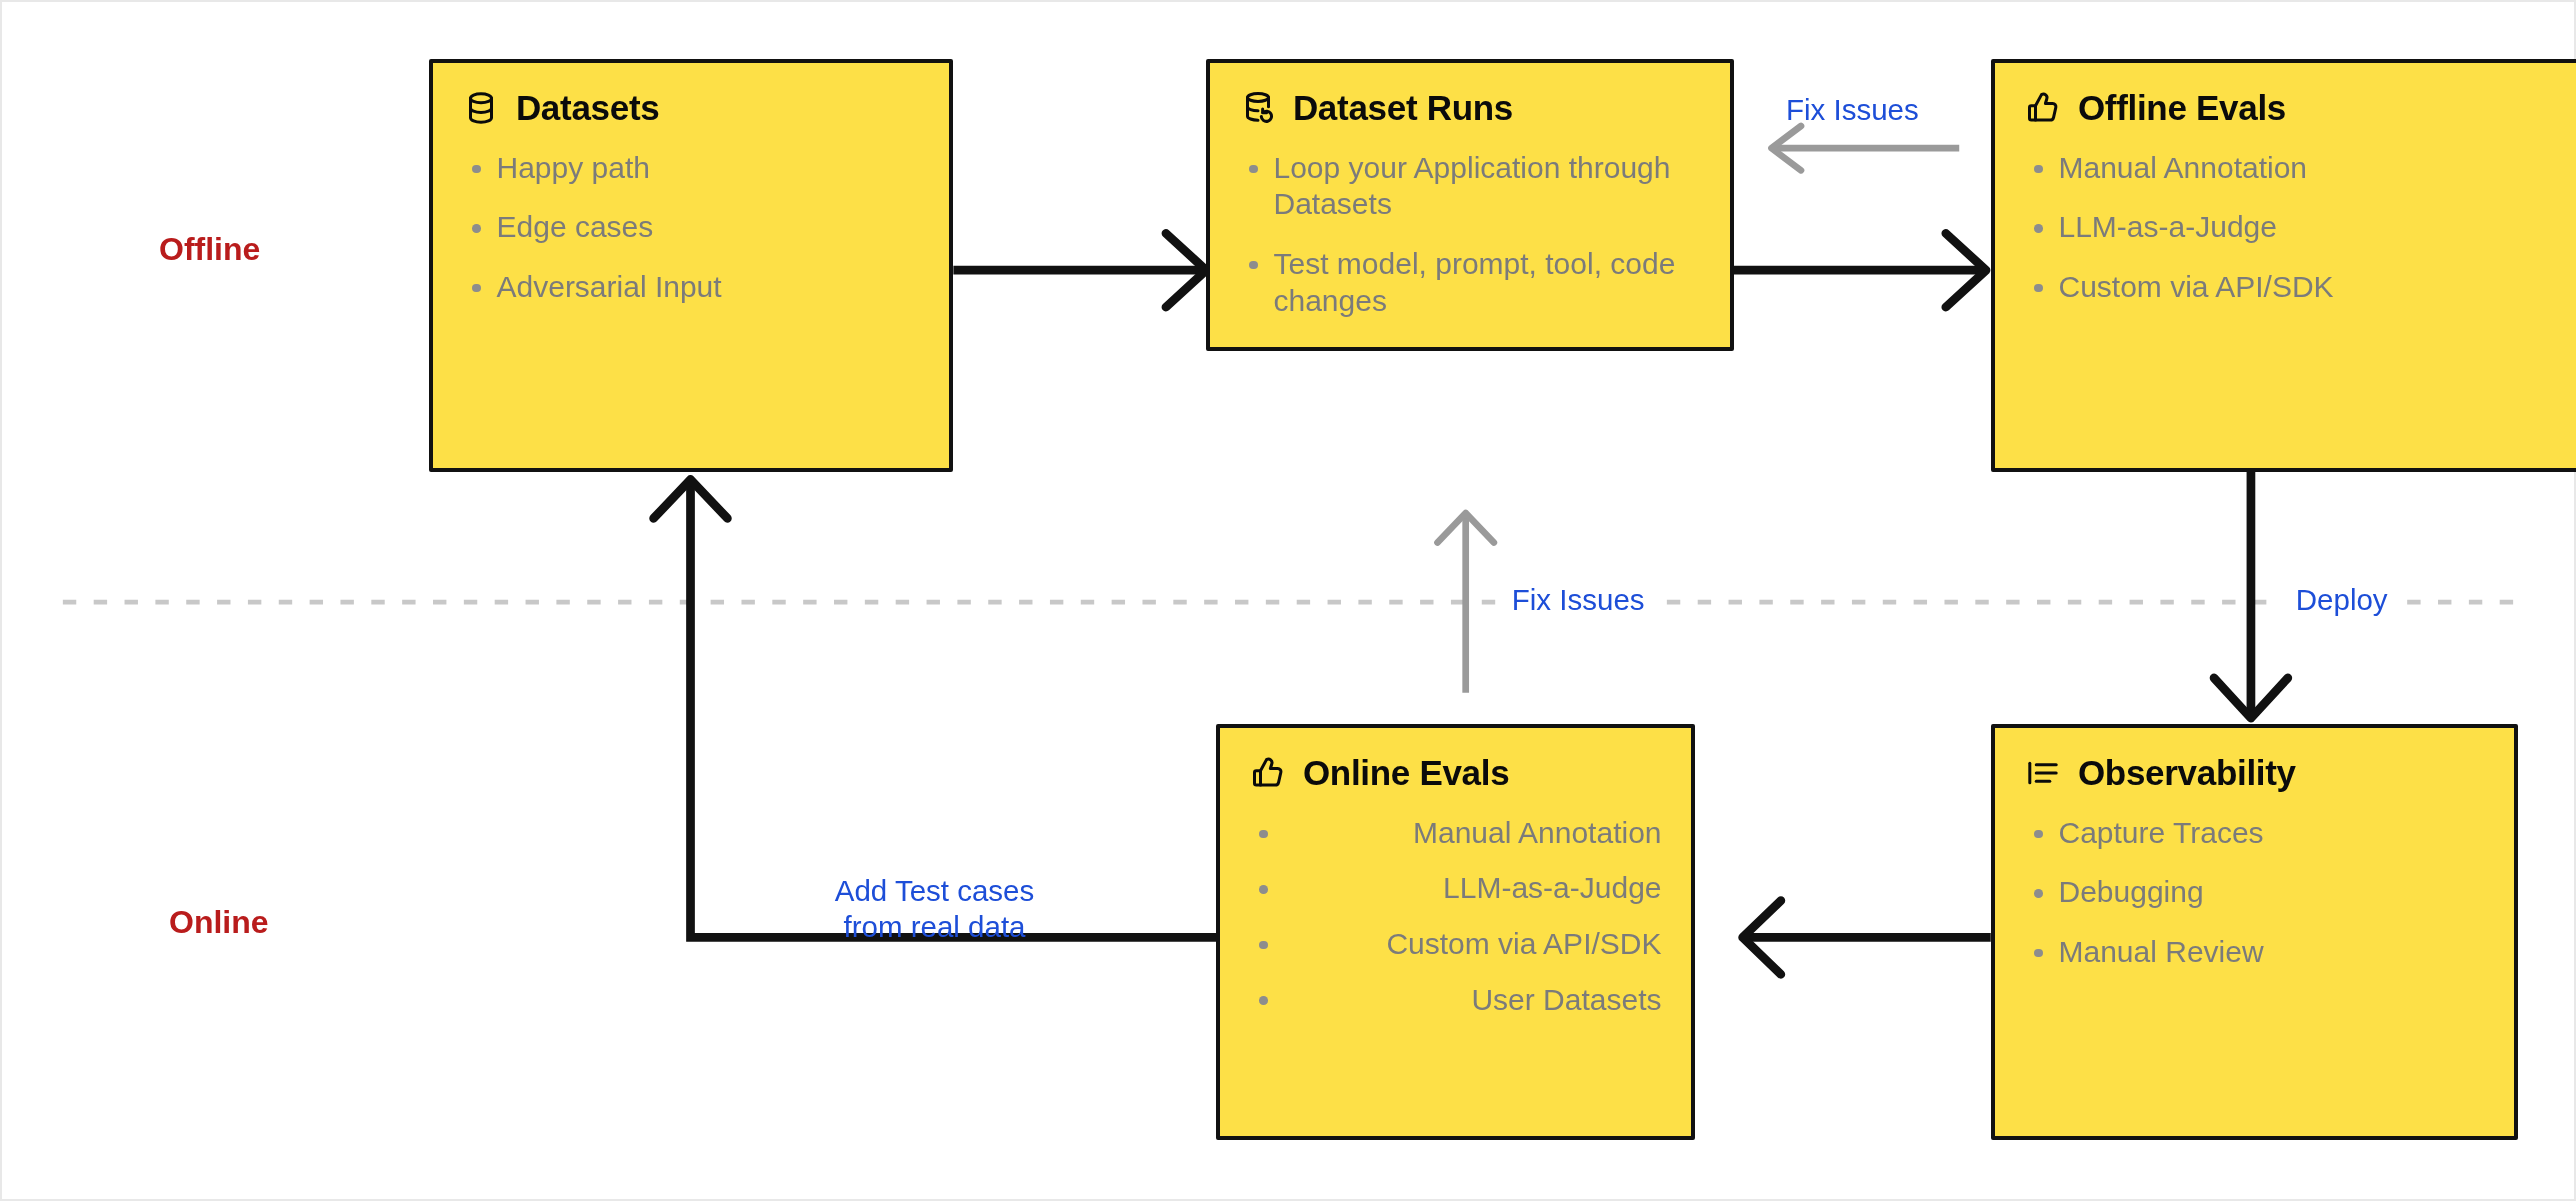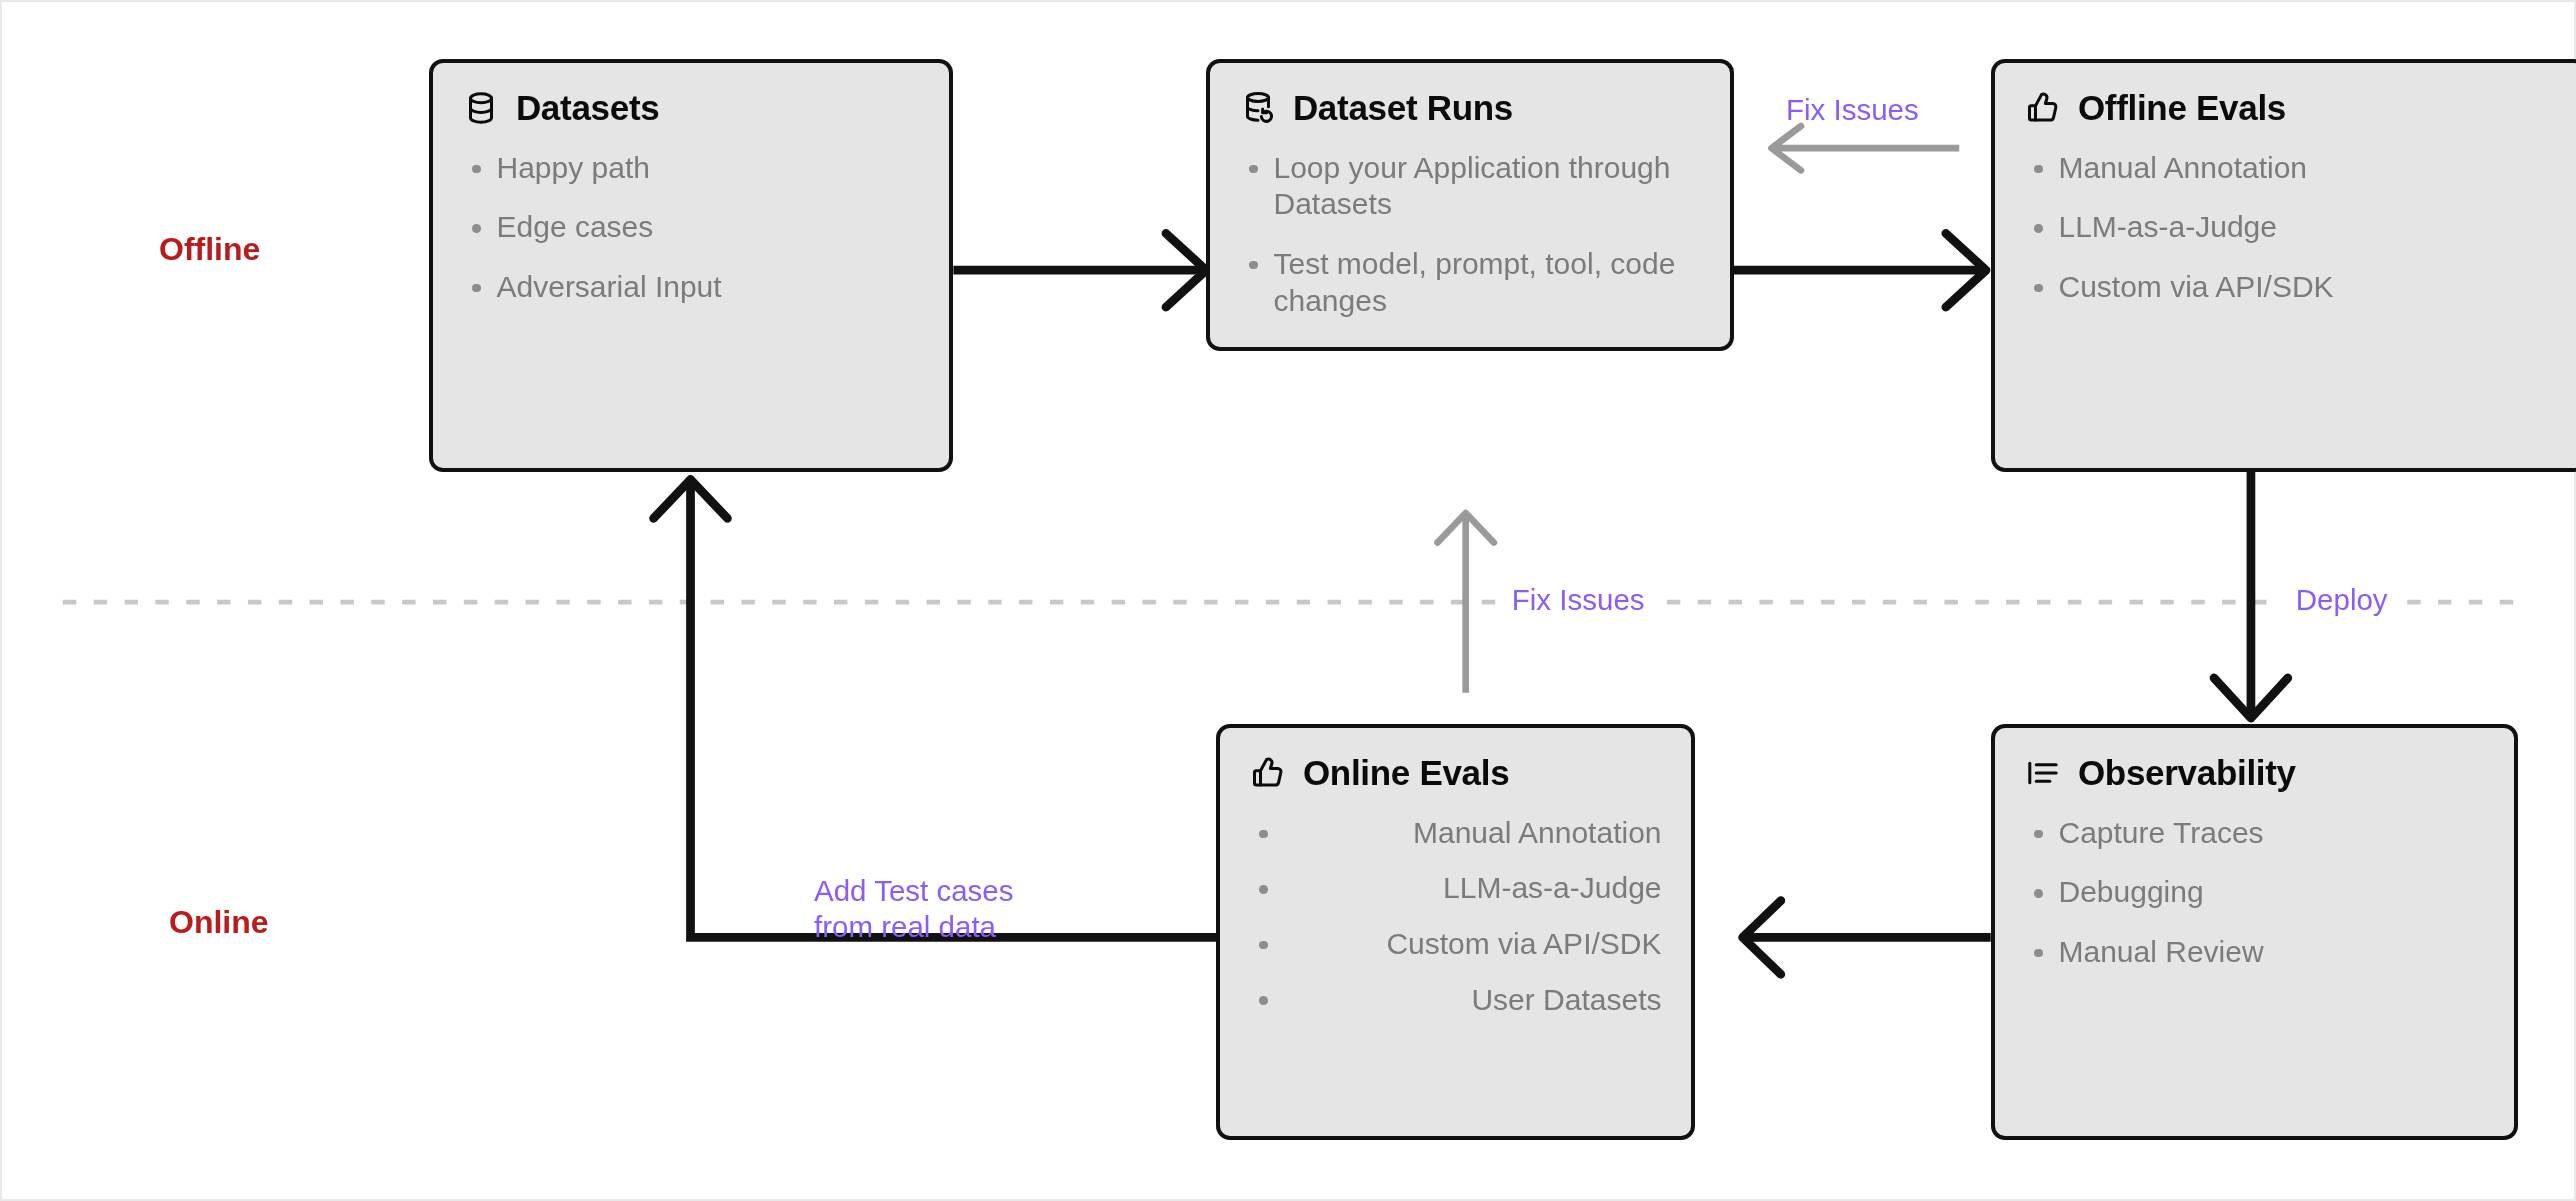--- a/index.html
+++ b/index.html
@@ -25,23 +25,23 @@
     position: absolute;
     left: 0;
     top: 0;
     width: 2576px;
     height: 1201px;
     pointer-events: none;
   }
   .node {
     position: absolute;
     box-sizing: border-box;
-    background: #e5e5e5;
+    background: #fde047;
     border: 4.7px solid #111111;
-    border-radius: 14px;
+    border-radius: 2px;
     padding: 27px 29.5px 0 29.5px;
   }
   .node-head {
     display: flex;
     align-items: center;
     gap: 17.4px;
     margin-bottom: 23px;
   }
   .node-icon {
     width: 36px;
@@ -87,24 +87,24 @@
     position: absolute;
     font-size: 32px;
     font-weight: bold;
     color: #b91c1c;
     white-space: nowrap;
     text-align: center;
   }
   .edge-label {
     position: absolute;
     font-size: 29.5px;
-    color: #8b5cf6;
+    color: #1d4ed8;
     white-space: nowrap;
     line-height: 1.22;
-    text-align: left;
+    text-align: center;
   }
   .edge-label.boxed {
     background: #ffffff;
     padding: 0 14.8px;
   }
 </style>
 </head>
 <body>
 
 <div id="canvas">

